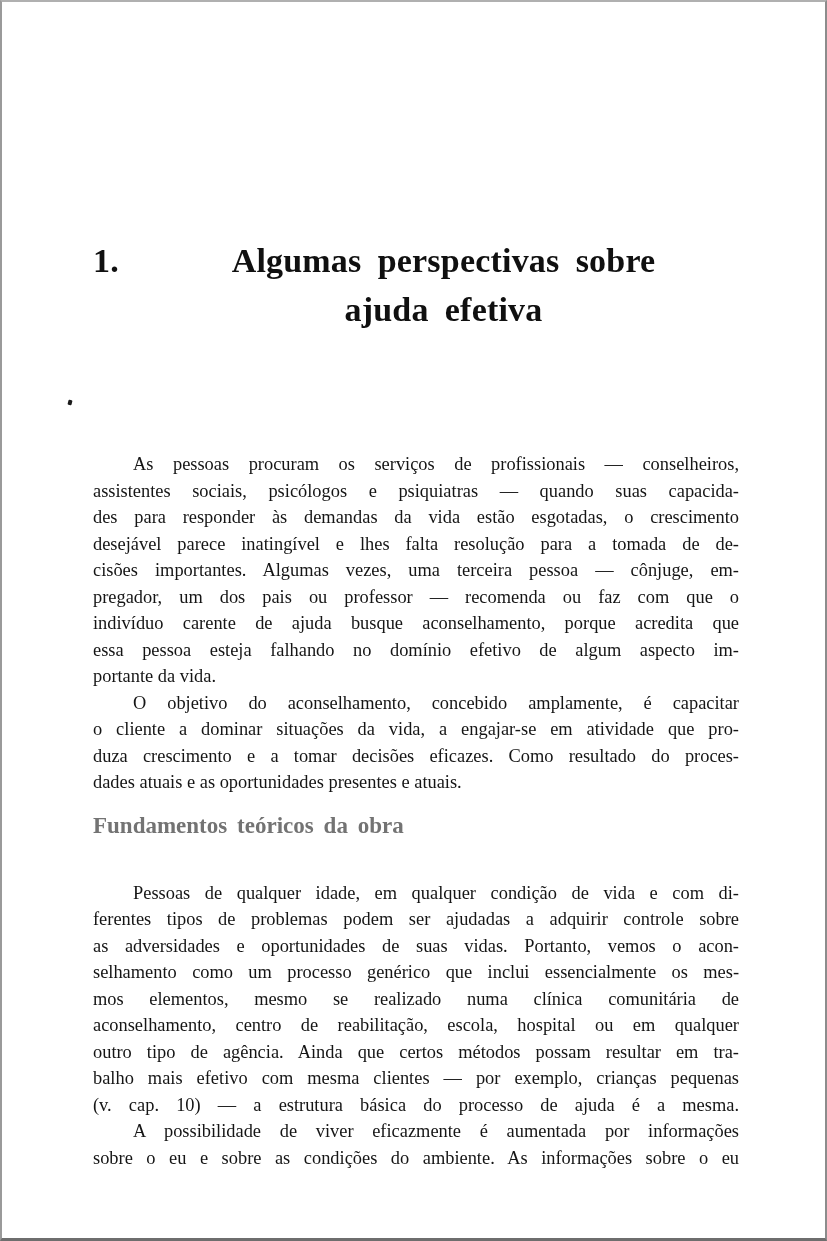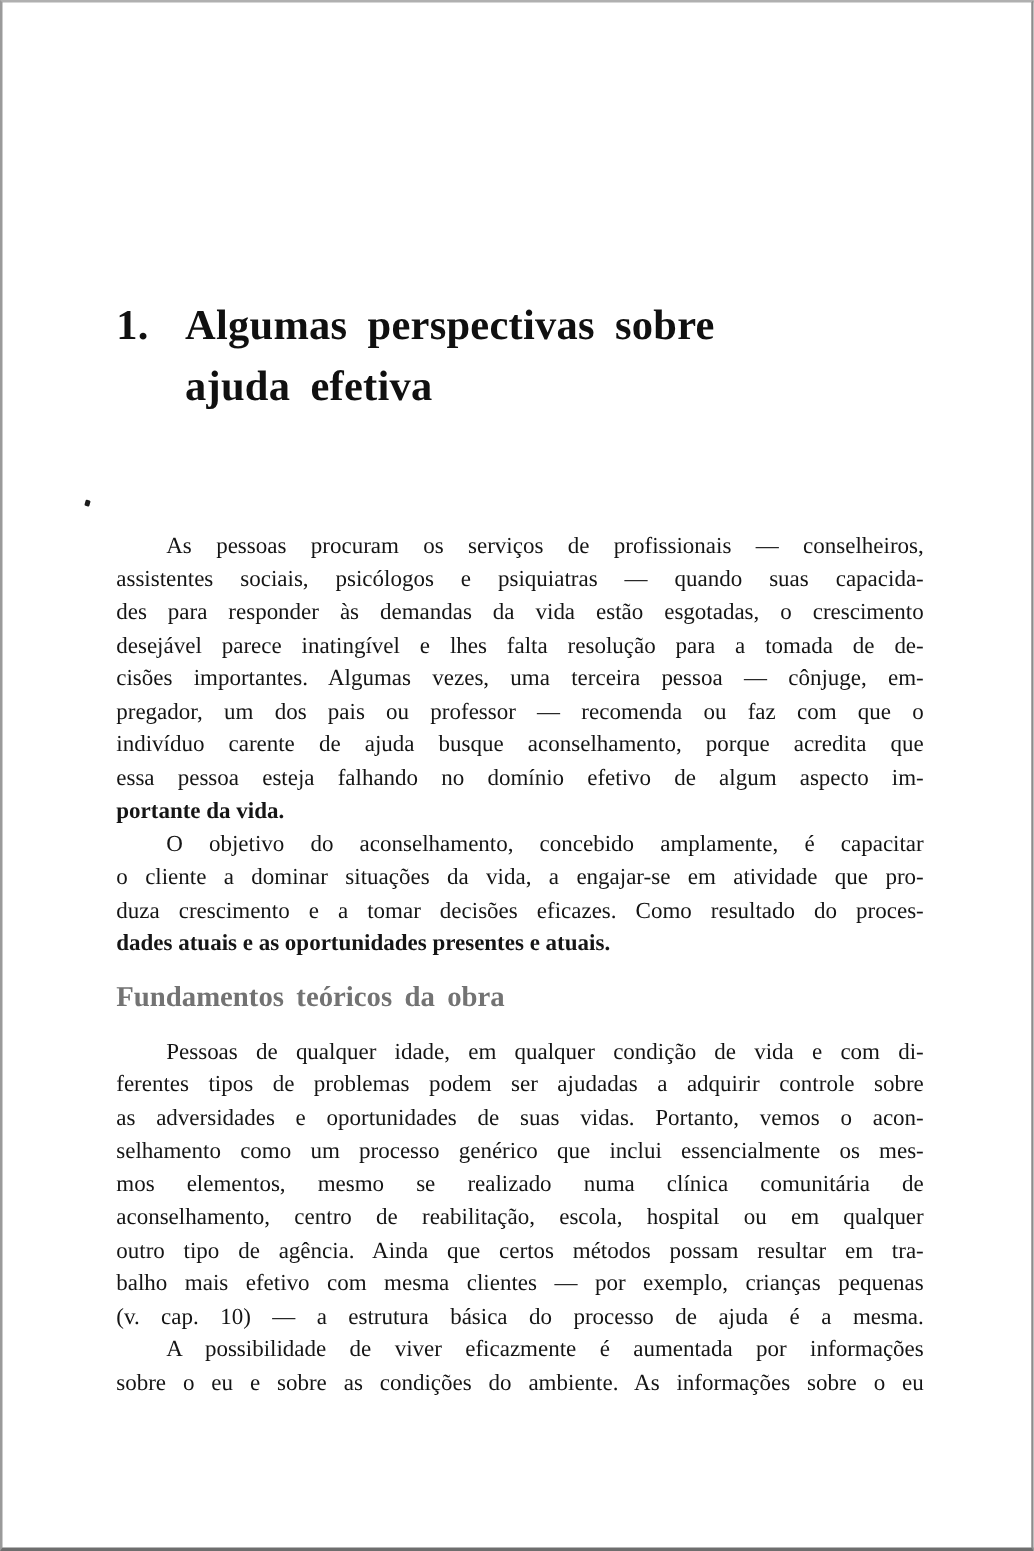--- a/index.html
+++ b/index.html
@@ -35,52 +35,52 @@
     font-weight: bold;
     color: #101010;
     word-spacing: 0.22em;
     letter-spacing: 0.2px;
   }
   .chapter-number {
     flex: 0 0 55px;
   }
   .chapter-lines {
     flex: 1;
+    text-align: center;
   }
   .body-block-1 {
-    margin-top: 89px;
+    margin-top: 117px;
   }
   .para {
     font-size: 18.4px;
     line-height: 26.5px;
   }
   .line {
     text-align: justify;
     text-align-last: justify;
     white-space: normal;
   }
   .line.first {
     padding-left: 40px;
   }
   .line.last {
     text-align-last: left;
-    font-weight: bold;
   }
   .it {
   }
   .section-heading {
     margin-top: 15px;
     font-size: 23px;
     line-height: 29px;
     font-weight: bold;
     color: #737373;
     word-spacing: 0.18em;
   }
   .body-block-2 {
-    margin-top: 16px;
+    margin-top: 40px;
   }
   .ink-speck {
     position: absolute;
     left: 66px;
     top: 398px;
     width: 4px;
     height: 5px;
     background: #1b1b1b;
     border-radius: 1px;
     transform: rotate(15deg);

